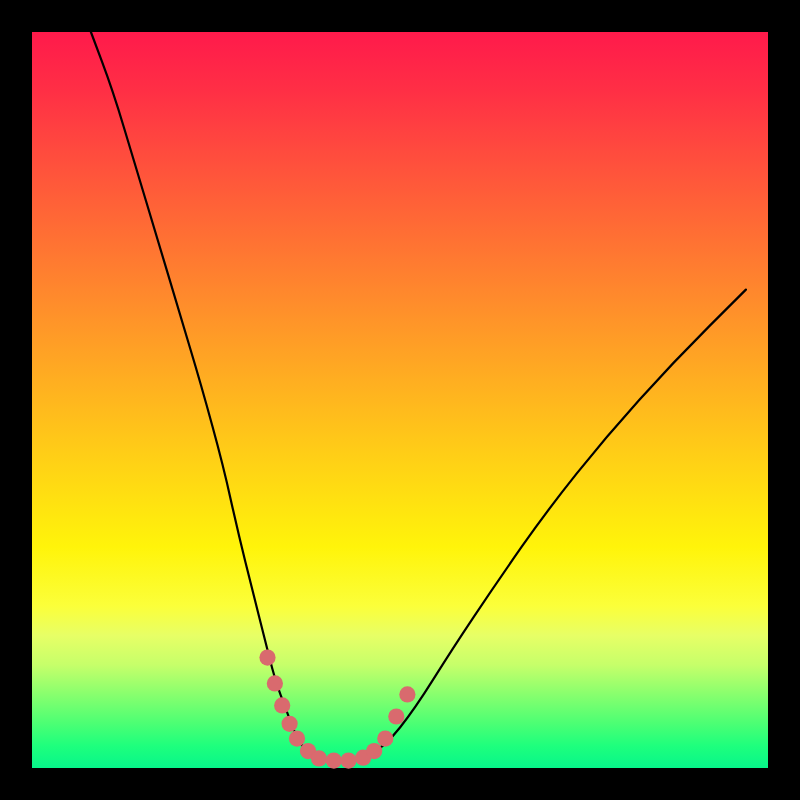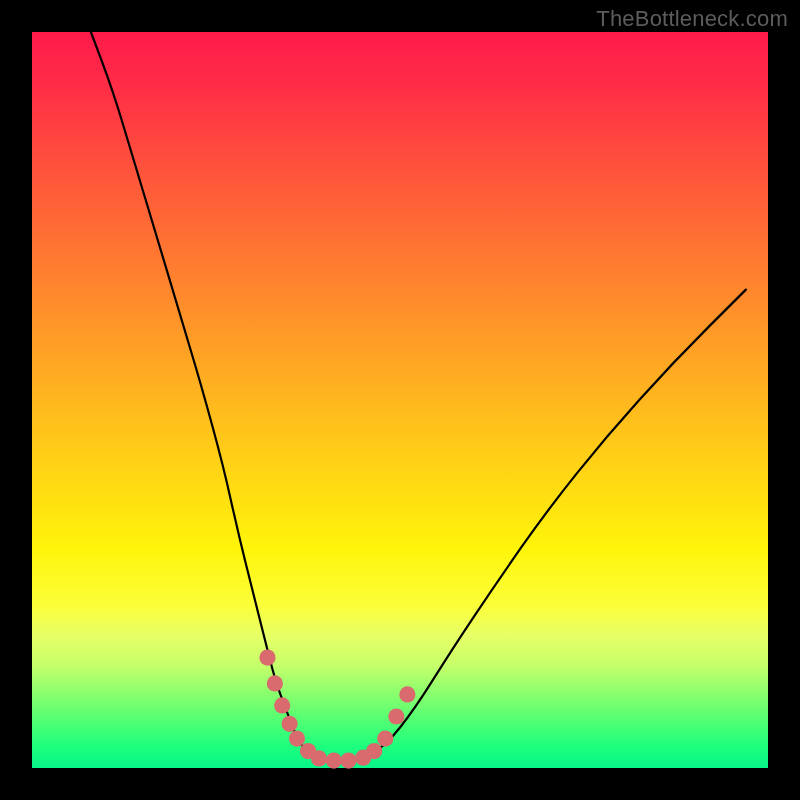--- a/index.html
+++ b/index.html
@@ -71,21 +71,20 @@
   }
   .marker {
     fill: #d96a6e;
     stroke: none;
   }
 </style>
 </head>
 <body>
 
 <div class="frame">
-  <div class="watermark">TheBottleneck.com</div>
   <div class="plot">
     <svg class="curve" viewBox="0 0 736 736">
       <path id="curve-path" class="curve-path" d="M 58.9 0.0 Q 58.9 0.0 69.9 29.4 Q 81.0 58.9 92.0 95.7 Q 103.0 132.5 114.1 169.3 Q 125.1 206.1 136.2 242.9 Q 147.2 279.7 158.2 316.5 Q 169.3 353.3 180.3 393.8 Q 191.4 434.2 198.7 467.4 Q 206.1 500.5 213.4 529.9 Q 220.8 559.4 226.3 581.4 Q 231.8 603.5 237.4 625.6 Q 242.9 647.7 248.4 662.4 Q 253.9 677.1 259.4 691.8 Q 265.0 706.6 270.5 713.9 Q 276.0 721.3 281.5 724.2 Q 287.0 727.2 294.4 727.9 Q 301.8 728.6 309.1 728.6 Q 316.5 728.6 323.8 727.2 Q 331.2 725.7 342.2 719.8 Q 353.3 713.9 368.0 695.5 Q 382.7 677.1 401.1 647.7 Q 419.5 618.2 441.6 585.1 Q 463.7 552.0 489.4 515.2 Q 515.2 478.4 544.6 441.6 Q 574.1 404.8 607.2 368.0 Q 640.3 331.2 677.1 294.4 T 713.9 257.6"></path>
       <g id="markers">
           <circle cx="235.5" cy="625.6" r="8.1" class="marker"></circle>
           <circle cx="242.9" cy="651.4" r="8.1" class="marker"></circle>
           <circle cx="250.2" cy="673.4" r="8.1" class="marker"></circle>
           <circle cx="257.6" cy="691.8" r="8.1" class="marker"></circle>
           <circle cx="265.0" cy="706.6" r="8.1" class="marker"></circle>
           <circle cx="276.0" cy="719.1" r="8.1" class="marker"></circle>

